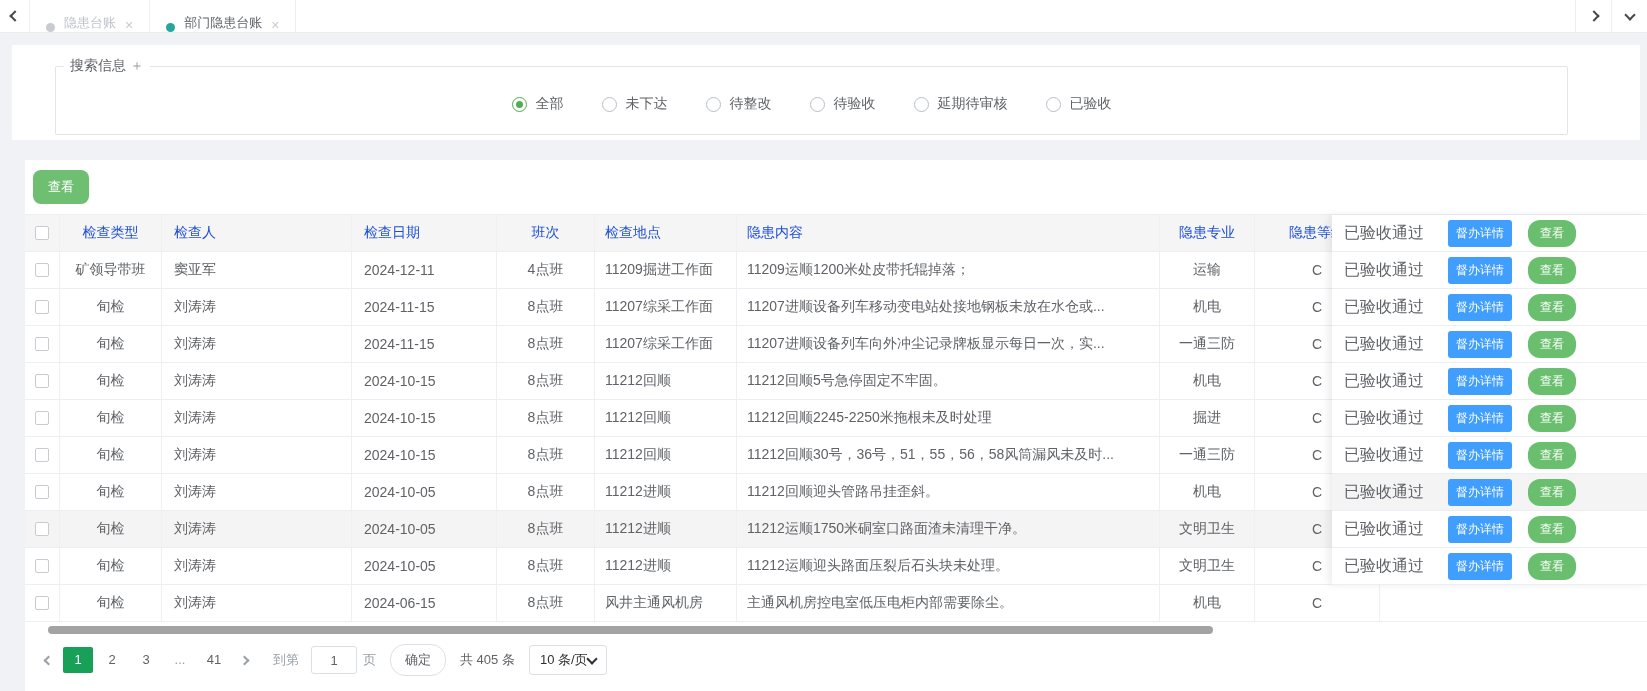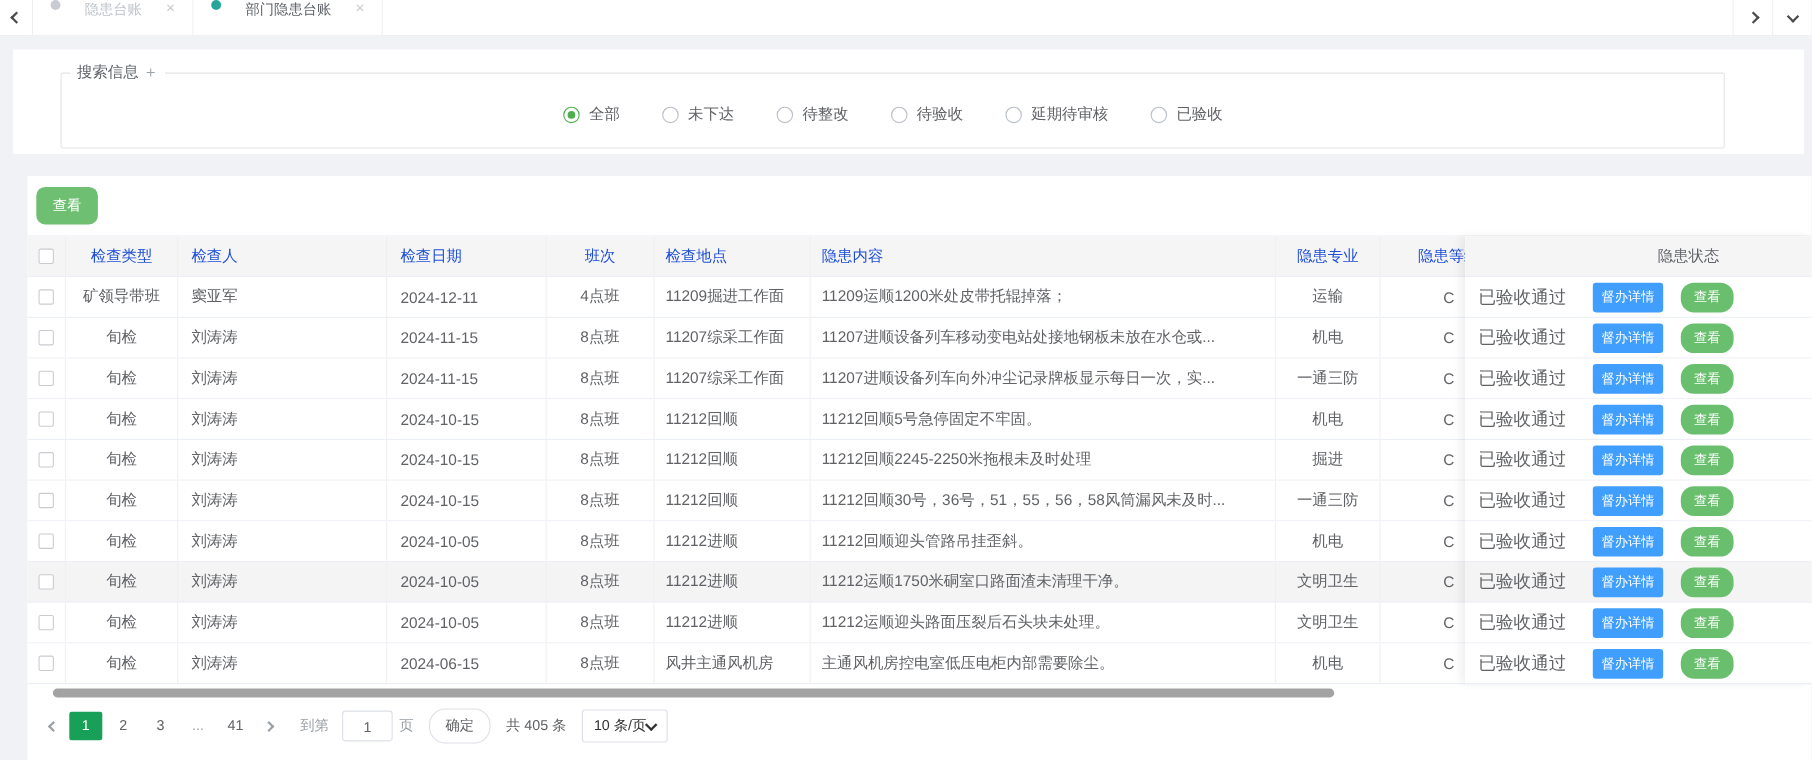--- a/index.html
+++ b/index.html
@@ -7,21 +7,21 @@
     font-family:"Liberation Sans","DejaVu Sans",sans-serif; background:#f0f2f5; }
 
   
   .tabbar { height:33px; background:#fff; display:flex; align-items:stretch; border-bottom:1px solid #ececec; }
   .tab-nav { width:30px; display:flex; align-items:center; justify-content:center; border-right:1px solid #efefef; cursor:pointer; }
   .tab-nav.rt { border-right:none; border-left:1px solid #efefef; width:36px; }
   .chev { display:inline-block; width:8px; height:8px; border-left:2px solid #4a4a4a; border-bottom:2px solid #4a4a4a; }
   .chev.left  { transform:rotate(45deg); }
   .chev.right { transform:rotate(225deg); }
   .chev.down  { transform:rotate(-45deg); margin-top:-3px; }
-  .tab { display:flex; align-items:flex-start; gap:22px; padding:0 16px; border-right:1px solid #efefef; font-size:13px; color:#bfc4cb; cursor:pointer; background:#fff; }
+  .tab { display:flex; align-items:flex-end; gap:9px; padding:0 16px; border-right:1px solid #efefef; font-size:13px; color:#bfc4cb; cursor:pointer; background:#fff; }
   .tab .dot { width:9px; height:9px; border-radius:50%; background:#c8ccd2; }
   .tab.active { color:#5f6368; }
   .tab.active .dot { background:#26a69a; }
   .tab .close { color:#c6cad1; font-size:14px; line-height:1; }
   .tab-spacer { flex:1; }
 
   
   .search-card { margin:12px 7px 0 12px; height:95px; background:#fff; }
   .search-card fieldset { margin:0 72px 0 43px; border:1px solid #e4e4e4; border-radius:2px; height:78px; position:relative; top:12px; }
   .search-card legend { margin-left:8px; padding:0 6px; font-size:14px; color:#5f6368; }
@@ -297,21 +297,20 @@
         <div class="cell col-insp">刘涛涛</div>
         <div class="cell col-date">2024-06-15</div>
         <div class="cell c col-shift">8点班</div>
         <div class="cell col-loc">风井主通风机房</div>
         <div class="cell col-content">主通风机房控电室低压电柜内部需要除尘。</div>
         <div class="cell c col-spec">机电</div>
         <div class="cell c col-level">C</div>
       </div>
 
     <div class="overlay">
-      <div class="ohead">隐患状态</div>
 
         <div class="orow">
           <span class="status">已验收通过</span>
           <button class="btn-supervise">督办详情</button>
           <button class="btn-view-row">查看</button>
         </div>
 
         <div class="orow">
           <span class="status">已验收通过</span>
           <button class="btn-supervise">督办详情</button>

